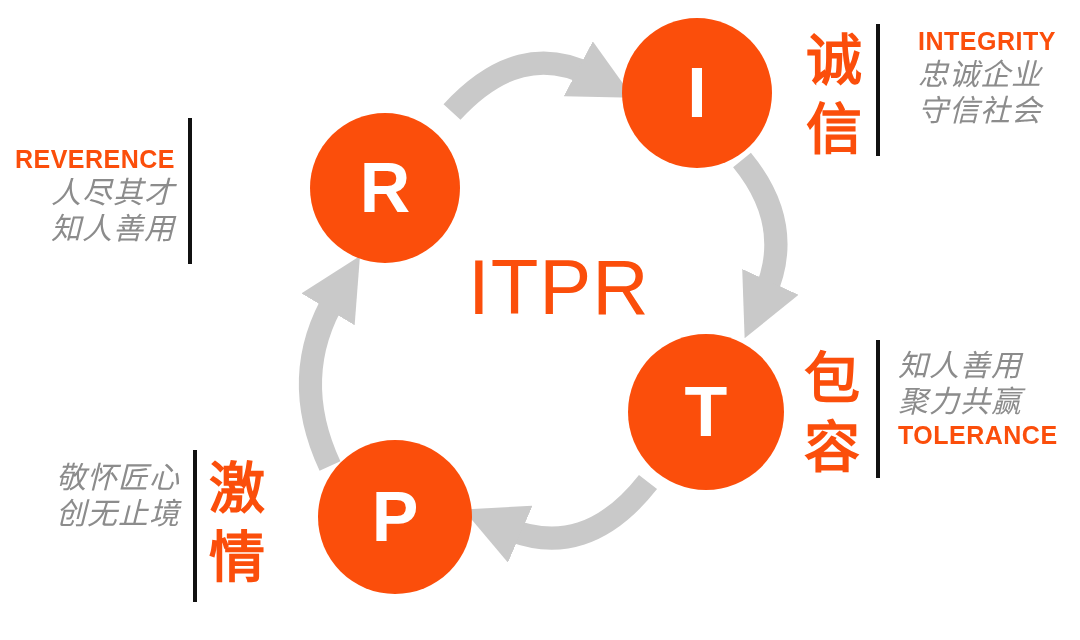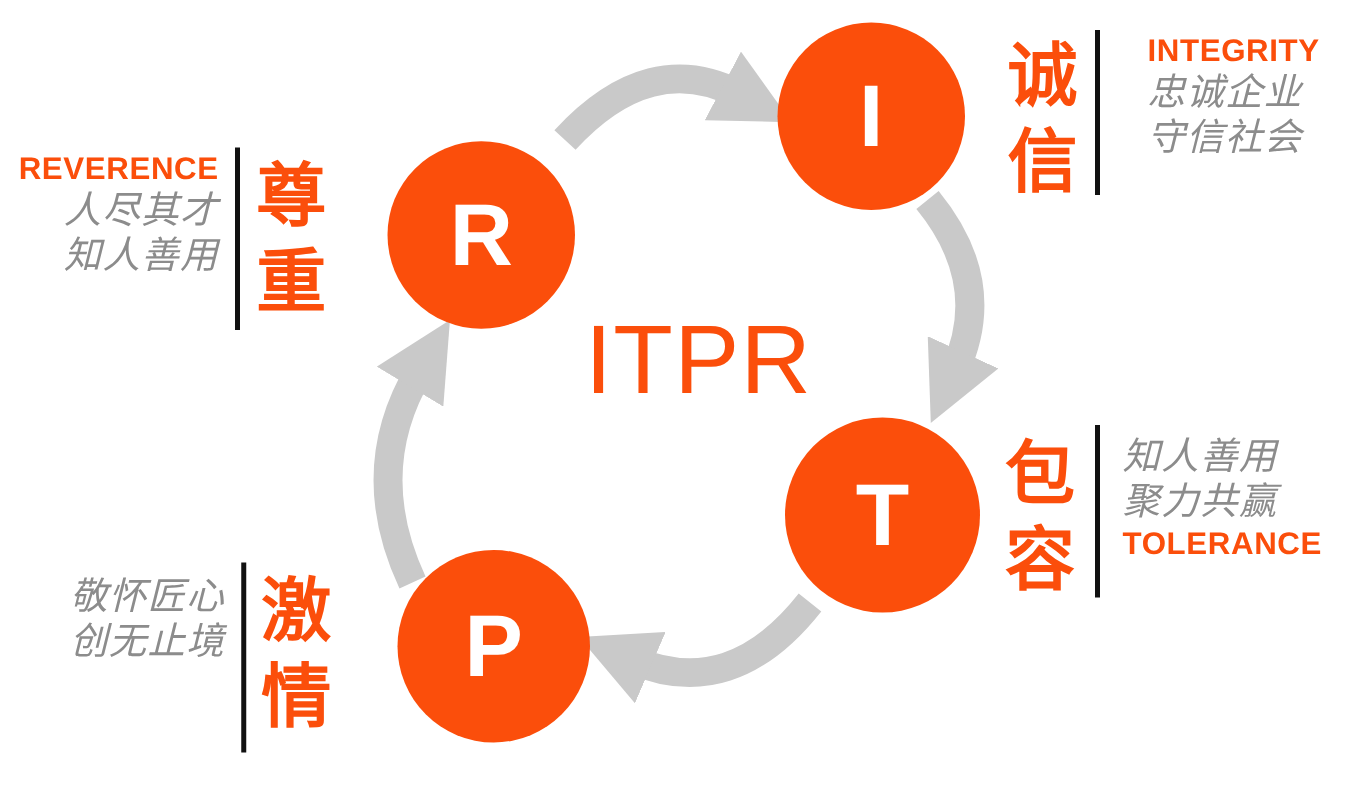--- a/index.html
+++ b/index.html
@@ -39,21 +39,21 @@
   .div-i{left:876px;top:24px;height:132px;}
   .div-t{left:876px;top:340px;height:138px;}
   .div-p{left:193px;top:450px;height:152px;}
   .desc{position:absolute;z-index:2;}
   .desc .en{
     color:#FB4E0B;font-weight:bold;font-size:25px;line-height:1.25;letter-spacing:0.5px;
   }
   .desc .cnline{
     color:#8C8C8C;font-size:30px;line-height:1.2;letter-spacing:1px;font-style:italic;
   }
-  .desc-r{right:905px;top:120px;text-align:right;white-space:nowrap;}
+  .desc-r{right:905px;top:144px;text-align:right;white-space:nowrap;}
   .desc-i{left:898px;top:26px;text-align:left;white-space:nowrap;margin-left:20px;}
   .desc-t{left:898px;top:348px;text-align:left;white-space:nowrap;}
   .desc-p{right:900px;top:460px;text-align:right;white-space:nowrap;}
 </style>
 </head>
 <body>
 
 <div class="canvas">
 
   <svg class="arrows" width="1080" height="640" viewBox="0 0 1080 640">
@@ -82,21 +82,20 @@
   <div class="circle c-p">
     <span>P</span>
   </div>
 
   <div class="desc desc-r">
     <div class="en">REVERENCE</div>
     <div class="cnline">人尽其才</div>
     <div class="cnline">知人善用</div>
   </div>
   <div class="divider div-r"></div>
-  <div class="bigcn cn-r">尊重</div>
 
   <div class="bigcn cn-i">诚信</div>
   <div class="divider div-i"></div>
   <div class="desc desc-i">
     <div class="en">INTEGRITY</div>
     <div class="cnline">忠诚企业</div>
     <div class="cnline">守信社会</div>
   </div>
 
   <div class="bigcn cn-t">包容</div>

